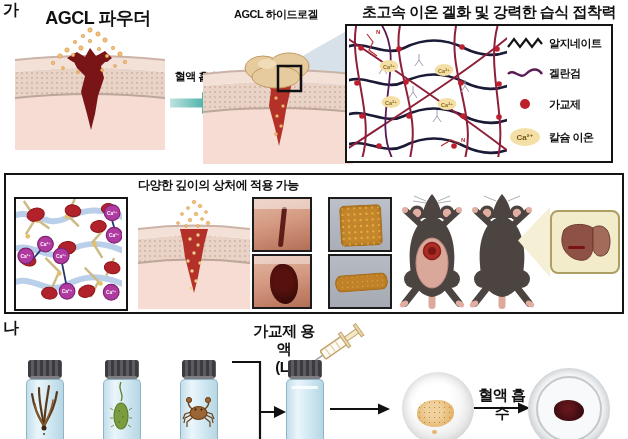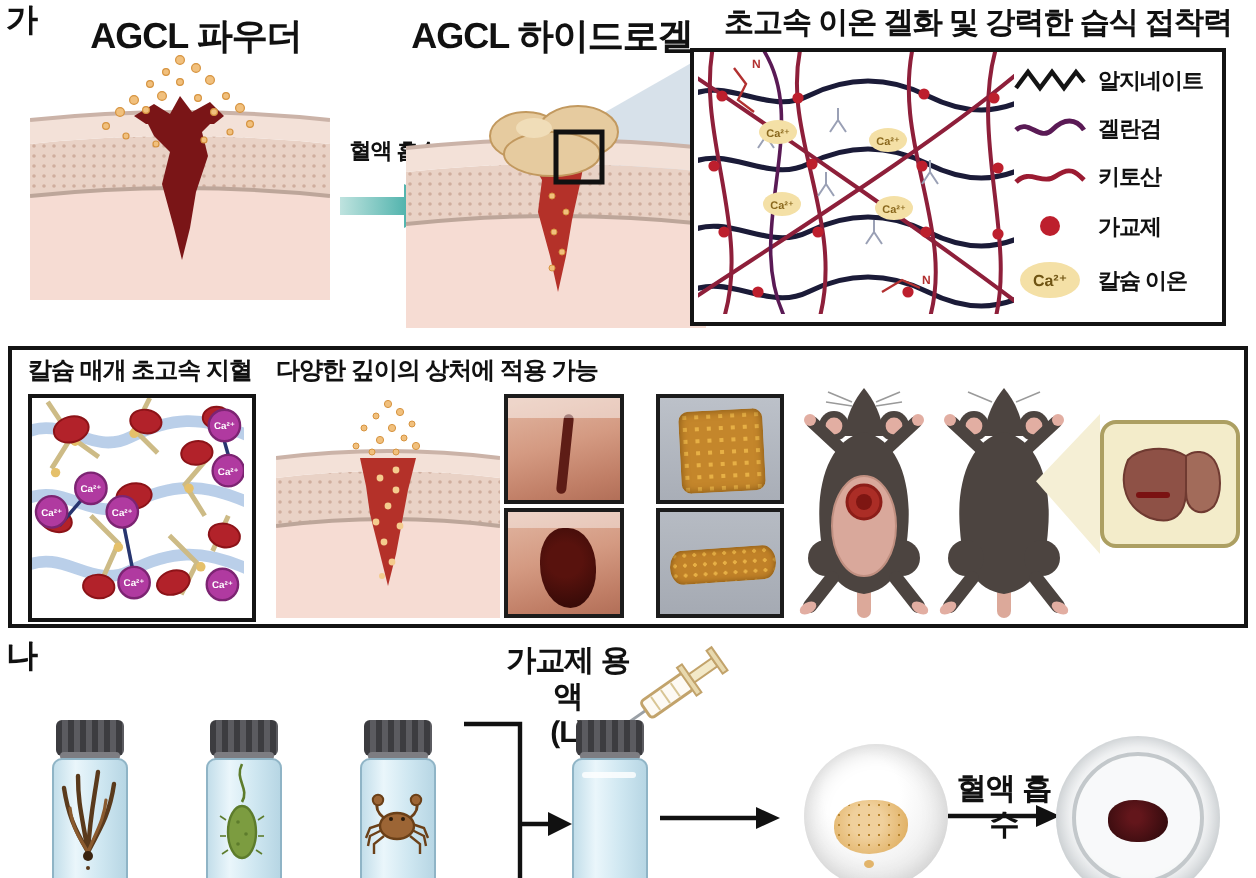--- a/index.html
+++ b/index.html
@@ -46,21 +46,21 @@
   .fleshA{background:linear-gradient(165deg,#e0b39e 5%,#d49a82 45%,#c07e66 80%,#b26f58);}
 </style>
 </head>
 <body>
 
 <div id="fig">
 
   <div class="abs panel-letter" style="left:3px;top:0px;">가</div>
 
   <div class="abs ttl" style="left:28px;top:8px;width:140px;font-size:18px;">AGCL 파우더</div>
-  <div class="abs ttl" style="left:205px;top:8px;width:142px;font-size:18px;">AGCL 하이드로겔</div>
+  <div class="abs ttl" style="left:205px;top:8px;width:142px;font-size:11px;">AGCL 하이드로겔</div>
 
   <svg class="abs" style="left:15px;top:26px;" width="150" height="124" viewBox="0 0 150 124">
     <defs>
       <pattern id="dots1" width="5" height="5" patternUnits="userSpaceOnUse">
           <circle cx="2" cy="2" r="0.9" fill="#cfae9e"></circle>
         </pattern>
     </defs>
     <rect x="0" y="66" width="150" height="58" fill="#f6dcd3"></rect>
     <path d="M0,46 Q75,38 150,46 L150,72 Q75,64 0,72 Z" fill="#e9d2c6"></path>
     <path d="M0,46 Q75,38 150,46 L150,72 Q75,64 0,72 Z" fill="url(#dots1)"></path>
@@ -201,42 +201,35 @@
         <span>알지네이트</span>
       </div>
       <div class="lrow">
         <svg width="36" height="14" viewBox="0 0 36 14">
             <path d="M1,7 C7,1 13,13 19,7 S31,1 35,7" fill="none" stroke="#5a1a55" stroke-width="2.4"></path>
           </svg>
         <span>겔란검</span>
       </div>
       <div class="lrow">
         <svg width="36" height="14" viewBox="0 0 36 14">
-            <path d="M1,9 C8,2 14,11 21,6 S31,4 35,8" fill="none" stroke="#9b1b32" stroke-width="2.4"></path>
-          </svg>
-        <span>키토산</span>
-      </div>
-      <div class="lrow">
-        <svg width="36" height="14" viewBox="0 0 36 14">
             <circle cx="18" cy="7" r="5" fill="#bd1f2d"></circle>
           </svg>
         <span>가교제</span>
       </div>
       <div class="lrow">
         <svg width="36" height="20" viewBox="0 0 36 20">
           <ellipse cx="18" cy="10" rx="15" ry="9" fill="#f4e0a6"></ellipse>
           <text x="18" y="13" font-size="8" font-weight="bold" fill="#6f5413" text-anchor="middle">Ca²⁺</text>
         </svg>
         <span>칼슘 이온</span>
       </div>
     </div>
   </div>
 
   <div class="abs mid-box" style="left:4px;top:173px;width:616px;height:137px;">
-    <div class="abs ttl" style="left:8px;top:4px;width:130px;text-align:left;font-size:12px;">칼슘 매개 초고속 지혈</div>
     <div class="abs ttl" style="left:132px;top:4px;width:185px;text-align:left;font-size:12px;">다양한 깊이의 상처에 적용 가능</div>
 
     <div class="abs clot-box" style="left:8px;top:22px;width:110px;height:110px;">
       <svg width="106" height="106" viewBox="0 0 108 108">
         <g stroke="#b7cde8" stroke-width="6" fill="none" opacity=".95">
           <path d="M-4,18 C16,8 30,30 50,20 S86,8 112,20"></path>
           <path d="M-4,52 C16,42 30,64 50,54 S86,42 112,54"></path>
           <path d="M-4,86 C16,76 30,98 50,88 S86,76 112,88"></path>
         </g>
         <g stroke="#cdbb86" stroke-width="2.5" fill="none">

